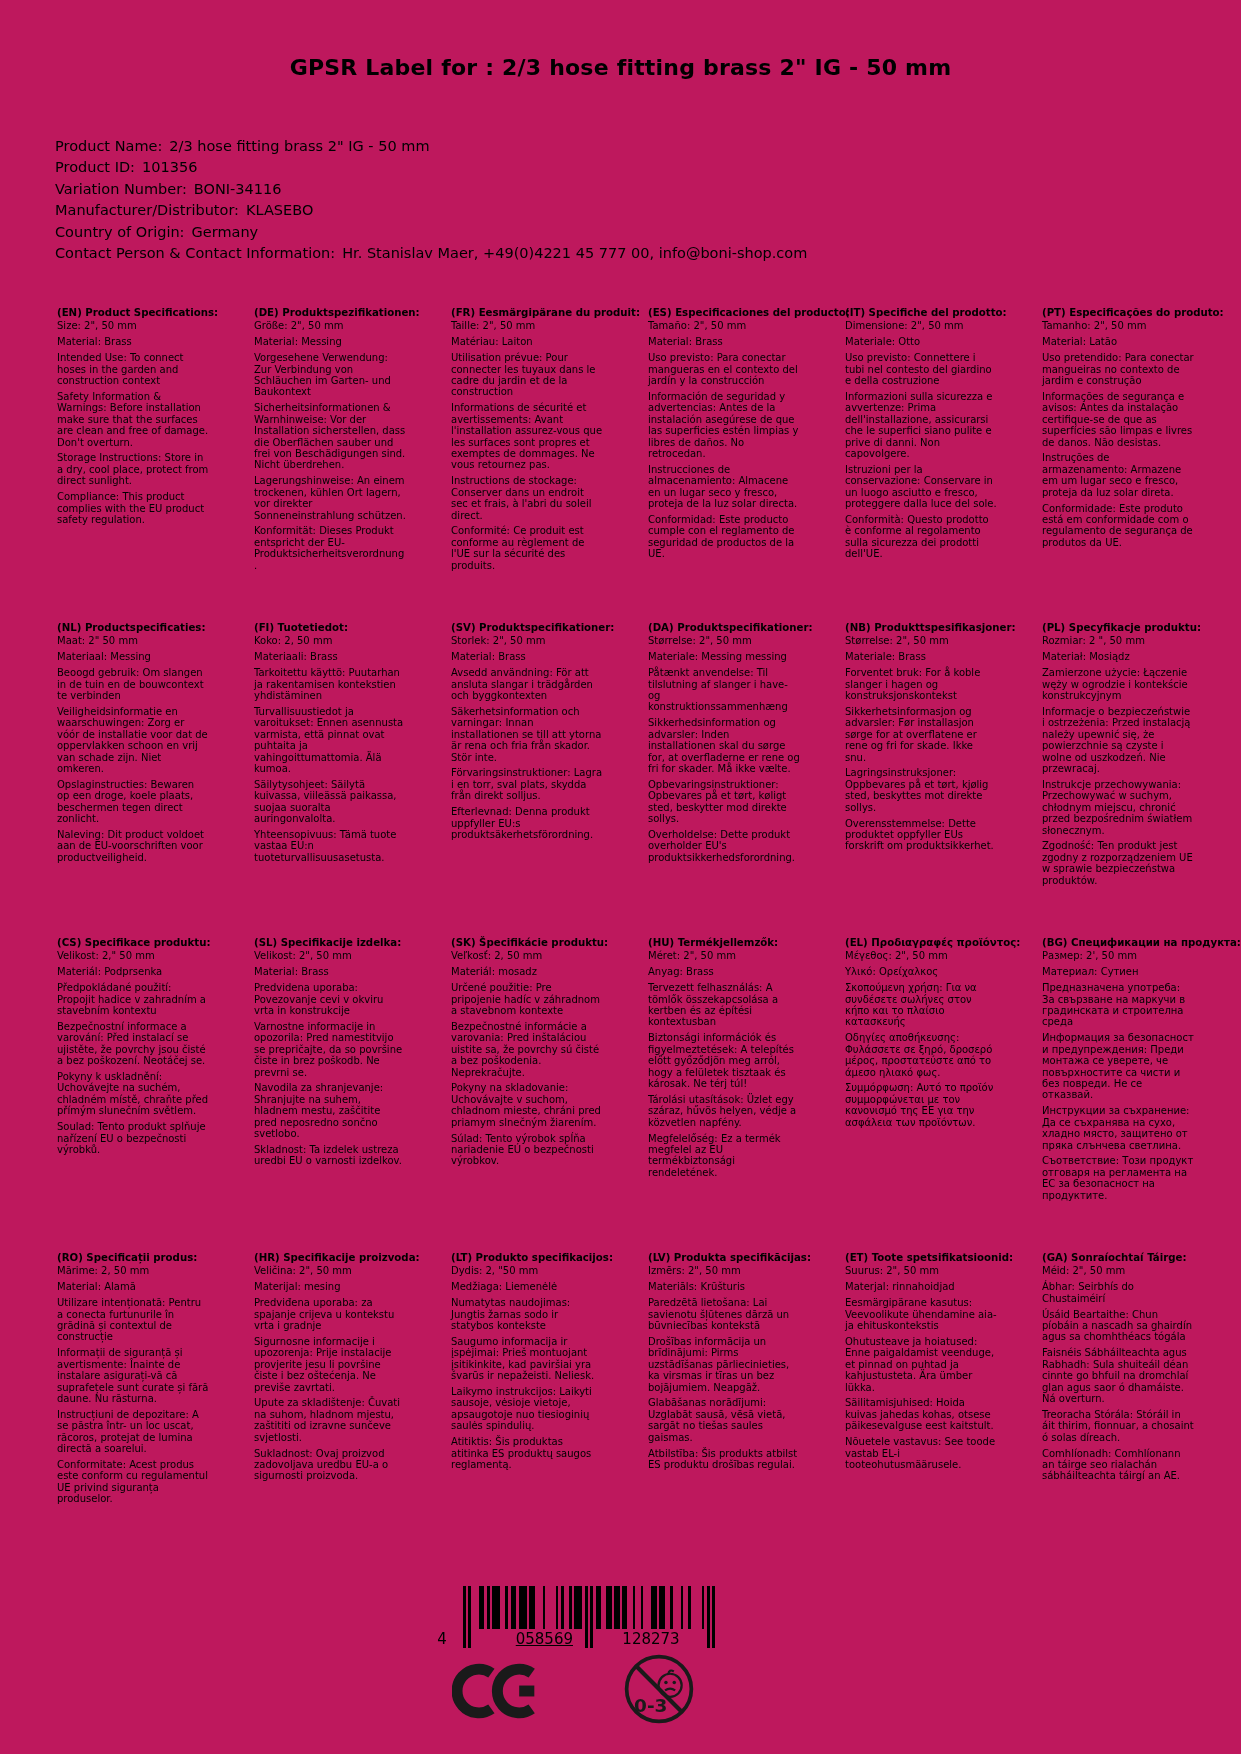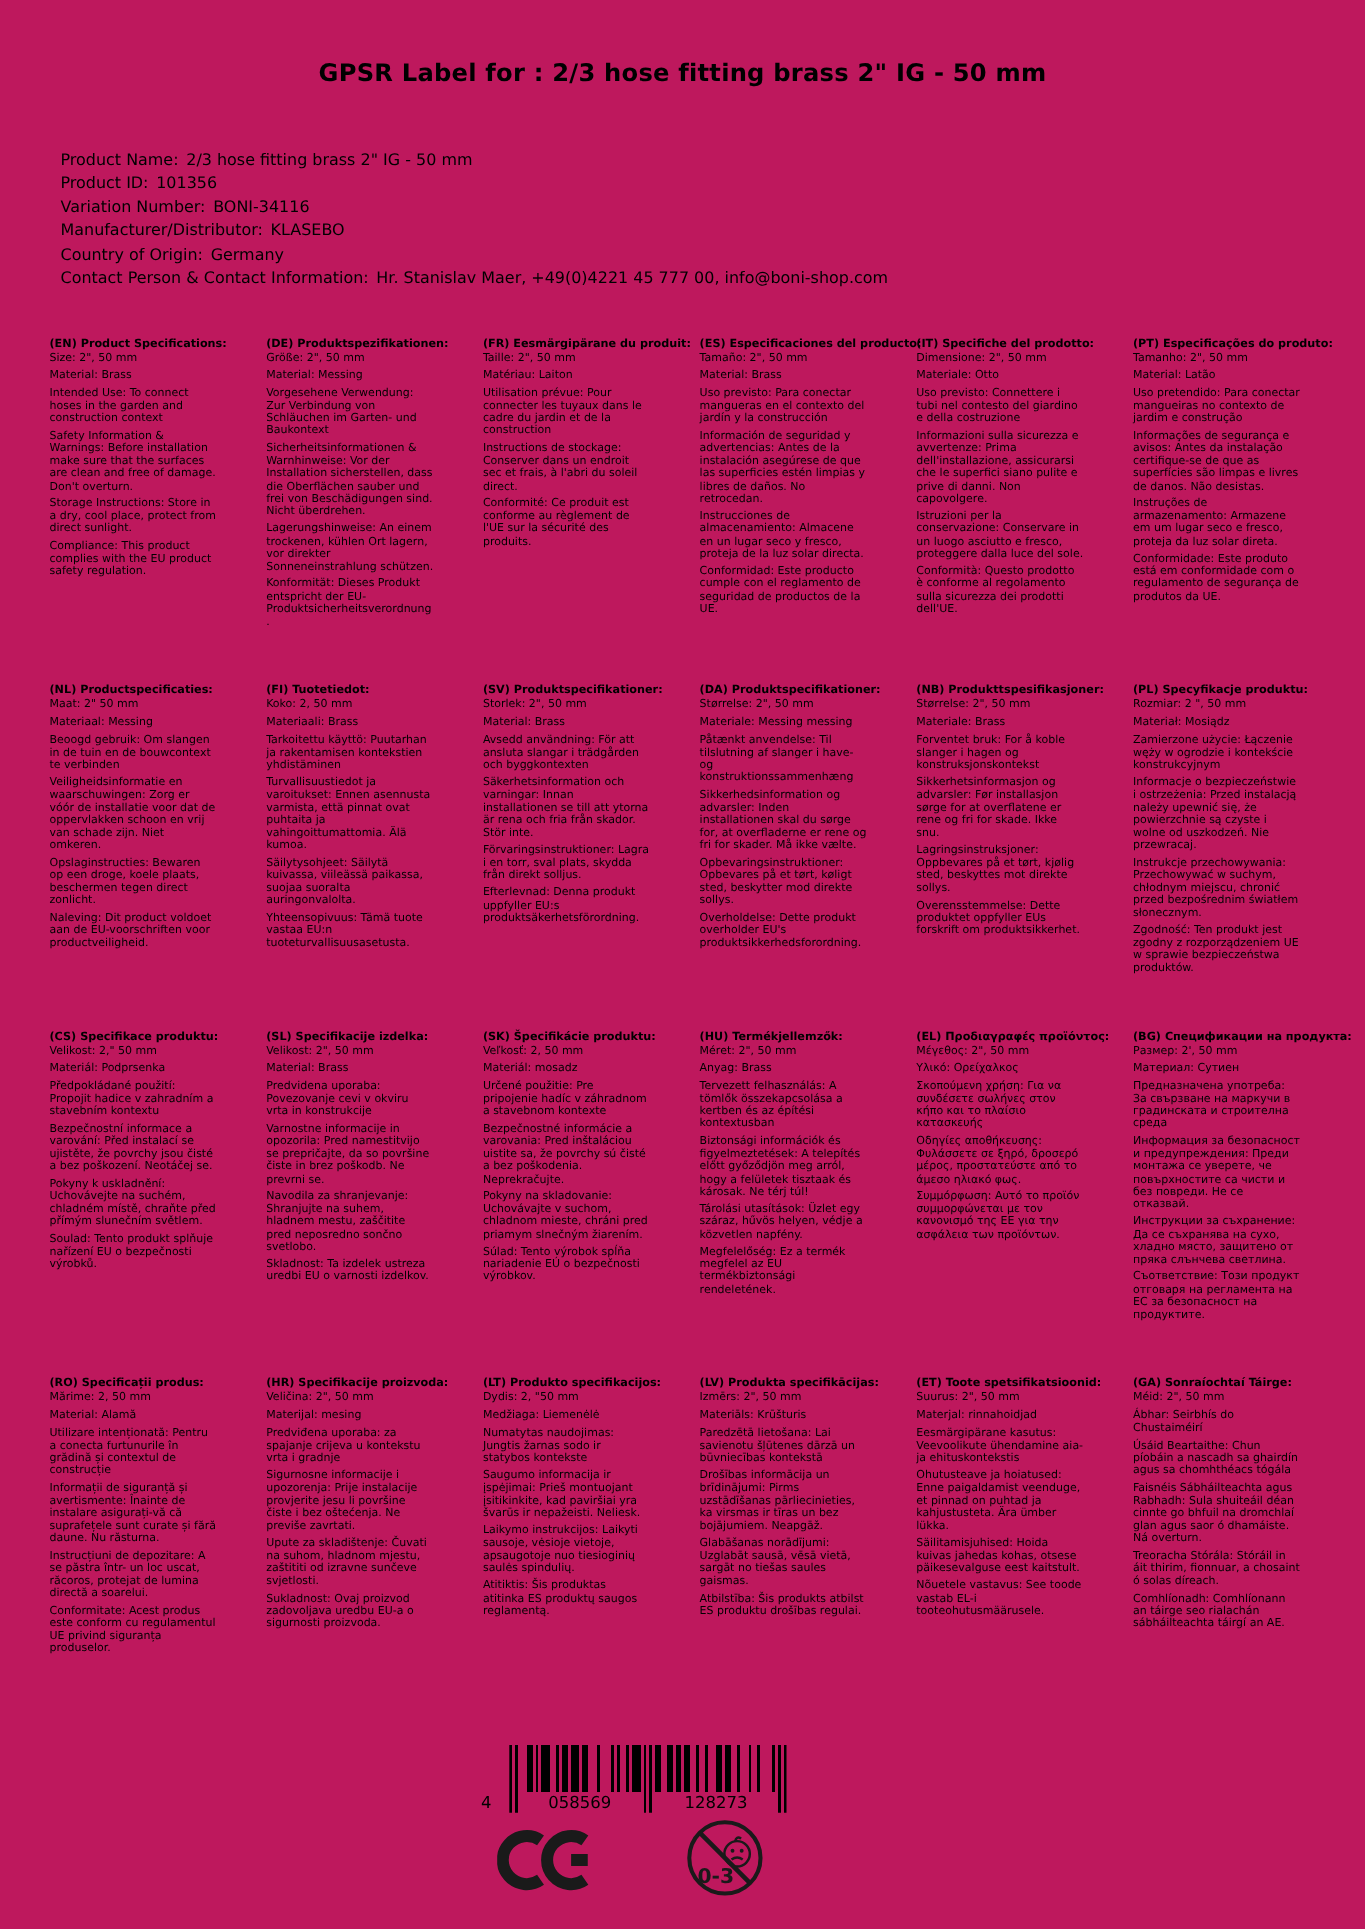--- a/index.html
+++ b/index.html
@@ -12,40 +12,40 @@
   .title {
     position:absolute; top:55px; left:0; width:100%;
     text-align:center; font-size:22px; font-weight:700; margin:0;
     letter-spacing:0.2px;
   }
   .info { position:absolute; left:55px; top:136px; font-size:14.5px; line-height:21.4px; }
   .info .lbl { font-weight:400; }
   .info .val { font-weight:400; margin-left:7px; }
 
   .grid {
-    position:absolute; left:45px; top:307px;
+    position:absolute; left:57px; top:307px;
     display:grid; grid-template-columns:repeat(6, 197px); grid-auto-rows:315px;
   }
   .lang-col {
     width:197px; padding-right:45px; box-sizing:border-box;
     font-size:10px; line-height:11.4px; overflow:visible;
   }
   .lang-header {
     font-weight:700; font-size:10.2px; white-space:nowrap; margin:0 0 2px 0;
   }
   .lang-line { margin:0 0 4.5px 0; overflow-wrap:break-word; }
 
   .barcode { position:absolute; left:428px; top:1586px; width:300px; height:64px; }
   .barcode svg { position:absolute; left:35px; top:0; }
   .barcode .bc-digit {
     position:absolute; top:45px; font-size:15px; line-height:16px;
     font-family:"DejaVu Sans", sans-serif;
   }
   .bc-first { left:2px; width:24px; text-align:center; }
-  .bc-g1 { left:53px; width:92px; text-align:center; }
+  .bc-g1 { left:53px; width:92px; text-align:right;text-decoration:underline; }
   .bc-g2 { left:177px; width:92px; text-align:center; }
 
   .ce-mark { position:absolute; left:452px; top:1660px; }
   .age-mark { position:absolute; left:622px; top:1650px; }
   .age-mark text { font-family:"DejaVu Sans", sans-serif; font-weight:700; }
 </style>
 </head>
 <body>
 
 <div class="page">
@@ -90,20 +90,21 @@
         <p class="lang-line">Vorgesehene Verwendung: Zur Verbindung von Schläuchen im Garten- und Baukontext</p>
         <p class="lang-line">Sicherheitsinformationen &amp; Warnhinweise: Vor der Installation sicherstellen, dass die Oberflächen sauber und frei von Beschädigungen sind. Nicht überdrehen.</p>
         <p class="lang-line">Lagerungshinweise: An einem trockenen, kühlen Ort lagern, vor direkter Sonneneinstrahlung schützen.</p>
         <p class="lang-line">Konformität: Dieses Produkt entspricht der EU-Produktsicherheitsverordnung.</p>
       </div>
       <div class="lang-col">
         <div class="lang-header">(FR) Eesmärgipärane du produit:</div>
         <p class="lang-line">Taille: 2", 50 mm</p>
         <p class="lang-line">Matériau: Laiton</p>
         <p class="lang-line">Utilisation prévue: Pour connecter les tuyaux dans le cadre du jardin et de la construction</p>
+        <p class="lang-line">Informations de sécurité et avertissements: Avant l'installation assurez-vous que les surfaces sont propres et exemptes de dommages. Ne vous retournez pas.</p>
         <p class="lang-line">Instructions de stockage: Conserver dans un endroit sec et frais, à l'abri du soleil direct.</p>
         <p class="lang-line">Conformité: Ce produit est conforme au règlement de l'UE sur la sécurité des produits.</p>
       </div>
       <div class="lang-col">
         <div class="lang-header">(ES) Especificaciones del producto:</div>
         <p class="lang-line">Tamaño: 2", 50 mm</p>
         <p class="lang-line">Material: Brass</p>
         <p class="lang-line">Uso previsto: Para conectar mangueras en el contexto del jardín y la construcción</p>
         <p class="lang-line">Información de seguridad y advertencias: Antes de la instalación asegúrese de que las superficies estén limpias y libres de daños. No retrocedan.</p>
         <p class="lang-line">Instrucciones de almacenamiento: Almacene en un lugar seco y fresco, proteja de la luz solar directa.</p>

